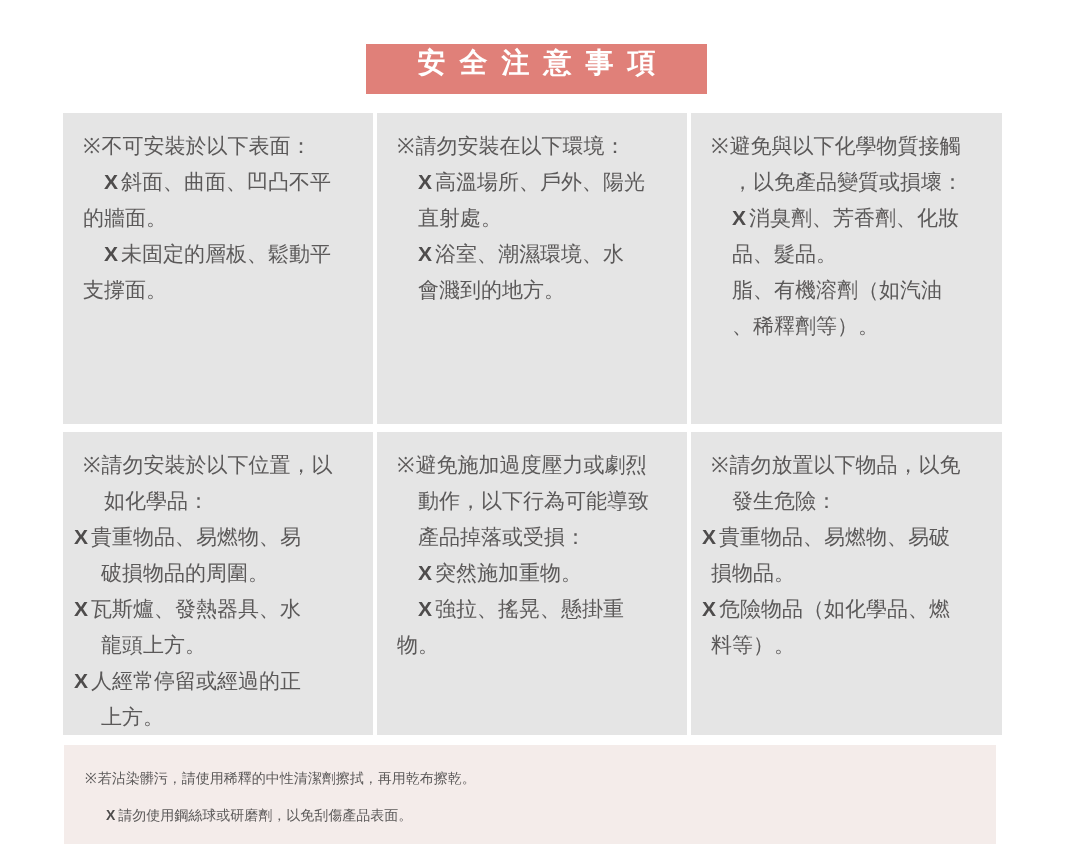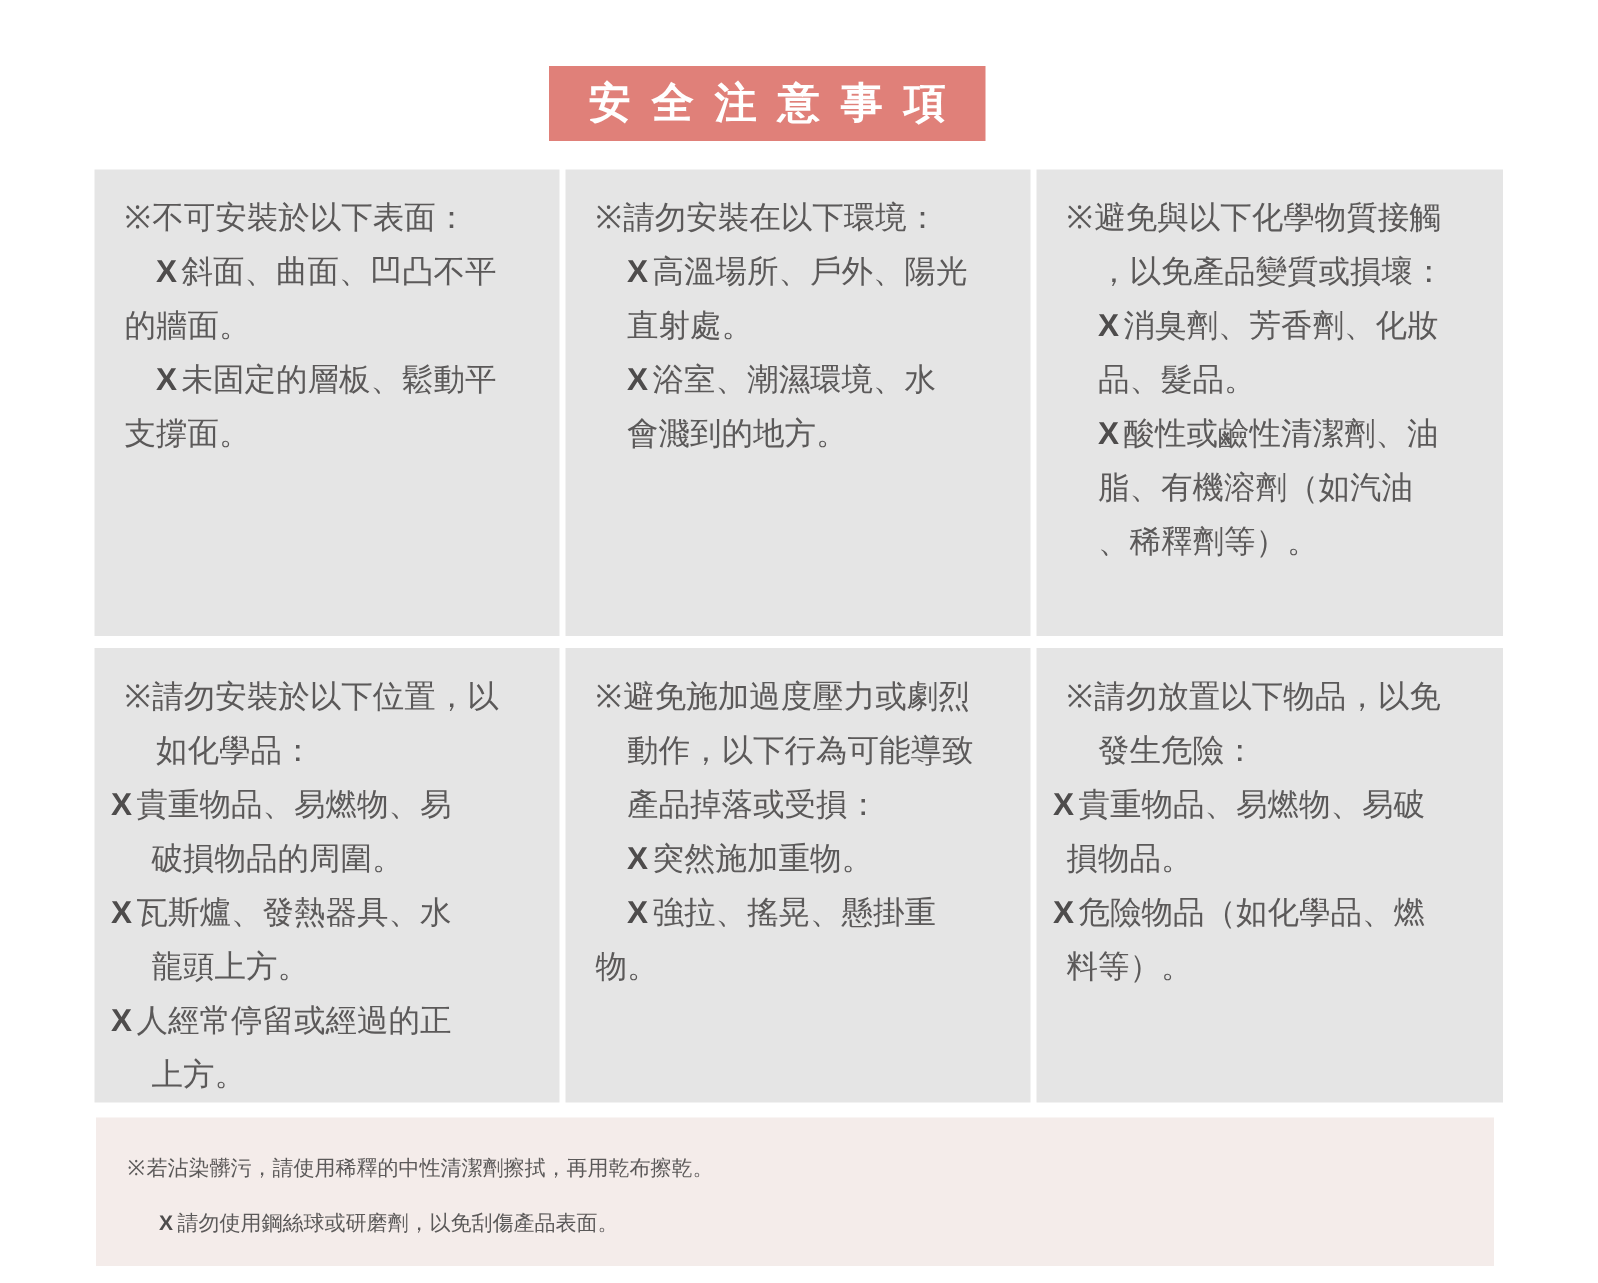--- a/index.html
+++ b/index.html
@@ -1,22 +1,22 @@
 <!DOCTYPE html>
 <html><head>
 <meta charset="utf-8">
 <style>
   html,body{margin:0;padding:0}
   body{
     position:relative;width:1065px;height:855px;background:#ffffff;
     font-family:"Liberation Sans",sans-serif;overflow:hidden;
   }
   .banner{
-    position:absolute;left:366px;top:44px;width:291px;height:50px;
-    background:#E08079;display:flex;align-items:center;justify-content:center;
+    position:absolute;left:366px;top:44px;width:341px;height:50px;
+    background:#E08079;display:flex;align-items:flex-start;justify-content:center;
   }
   .banner .title-text{
     color:#ffffff;font-size:28px;font-weight:bold;
     letter-spacing:14px;margin-right:-14px;white-space:nowrap;
   }
   .wbox{
     position:absolute;background:#e5e5e5;color:#5B5959;
     font-size:21px;line-height:36px;box-sizing:border-box;
     padding:15px 12px 0 20px;overflow:hidden;
   }
@@ -63,21 +63,20 @@
   <div class="line ind1"><span>直射處。</span></div>
   <div class="line ind1"><span class="mk x">X</span><span>浴室、潮濕環境、水</span></div>
   <div class="line ind1"><span>會濺到的地方。</span></div>
 </div>
 
 <div class="wbox" id="box3">
   <div class="line ind0"><span class="mk s">※</span><span>避免與以下化學物質接觸</span></div>
   <div class="line ind1"><span>，以免產品變質或損壞：</span></div>
   <div class="line ind1"><span class="mk x">X</span><span>消臭劑、芳香劑、化妝</span></div>
   <div class="line ind1"><span>品、髮品。</span></div>
-  <div class="line ind1"><span class="mk x">X</span><span>酸性或鹼性清潔劑、油</span></div>
   <div class="line ind1"><span>脂、有機溶劑（如汽油</span></div>
   <div class="line ind1"><span>、稀釋劑等）。</span></div>
 </div>
 
 <div class="wbox" id="box4">
   <div class="line ind0"><span class="mk s">※</span><span>請勿安裝於以下位置，以</span></div>
   <div class="line ind1"><span>如化學品：</span></div>
   <div class="line indx"><span class="mk x">X</span><span>貴重物品、易燃物、易</span></div>
   <div class="line ind05"><span>破損物品的周圍。</span></div>
   <div class="line indx"><span class="mk x">X</span><span>瓦斯爐、發熱器具、水</span></div>

